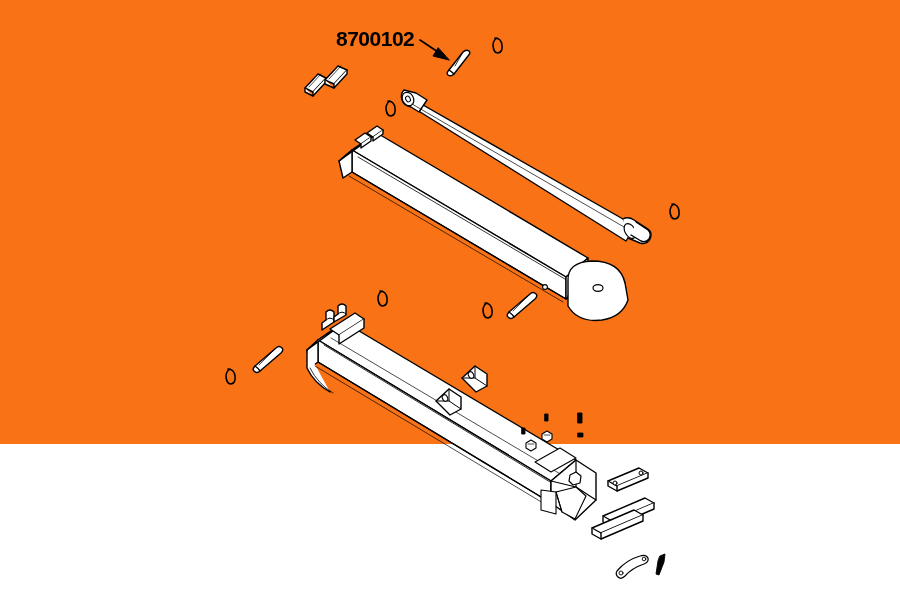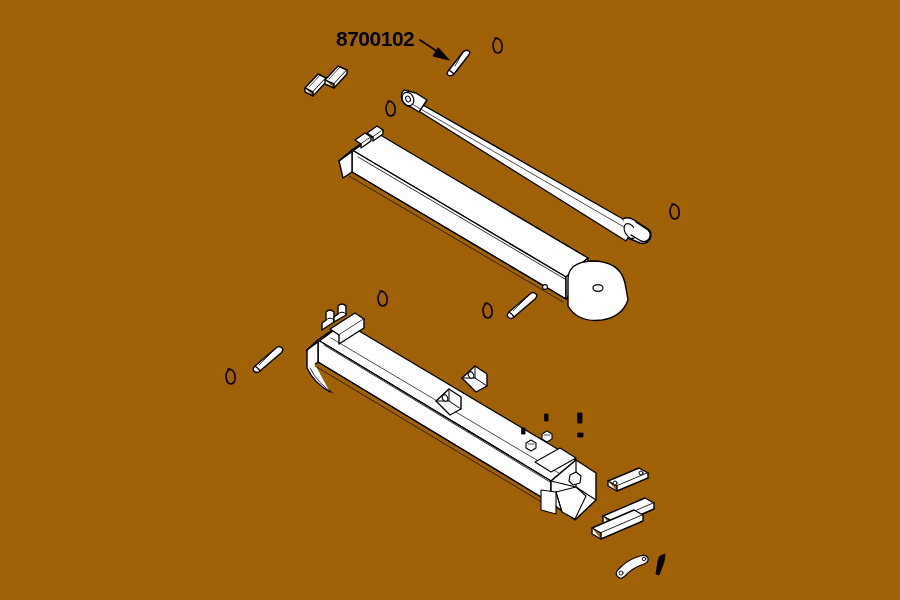--- a/index.html
+++ b/index.html
@@ -9,22 +9,22 @@
   }
   body {
     width: 900px;
     height: 600px;
     overflow: hidden;
     font-family: "Liberation Sans", sans-serif;
   }
   #diagram-root {
     position: relative;
     width: 900px;
-    height: 600px;
-    background: #a16207;
+    height: 444px;
+    background: #f97316;
   }
   #parts-svg {
     position: absolute;
     left: 0;
     top: 0;
     width: 900px;
     height: 600px;
     display: block;
   }
   .callout-text {

